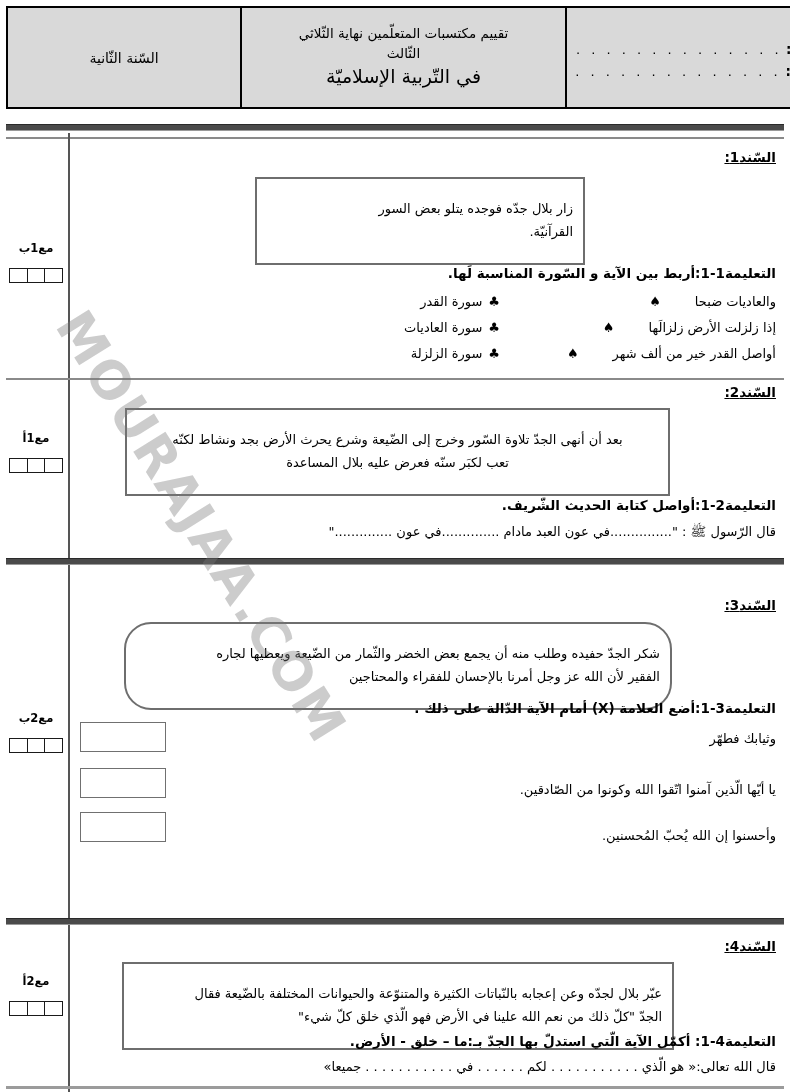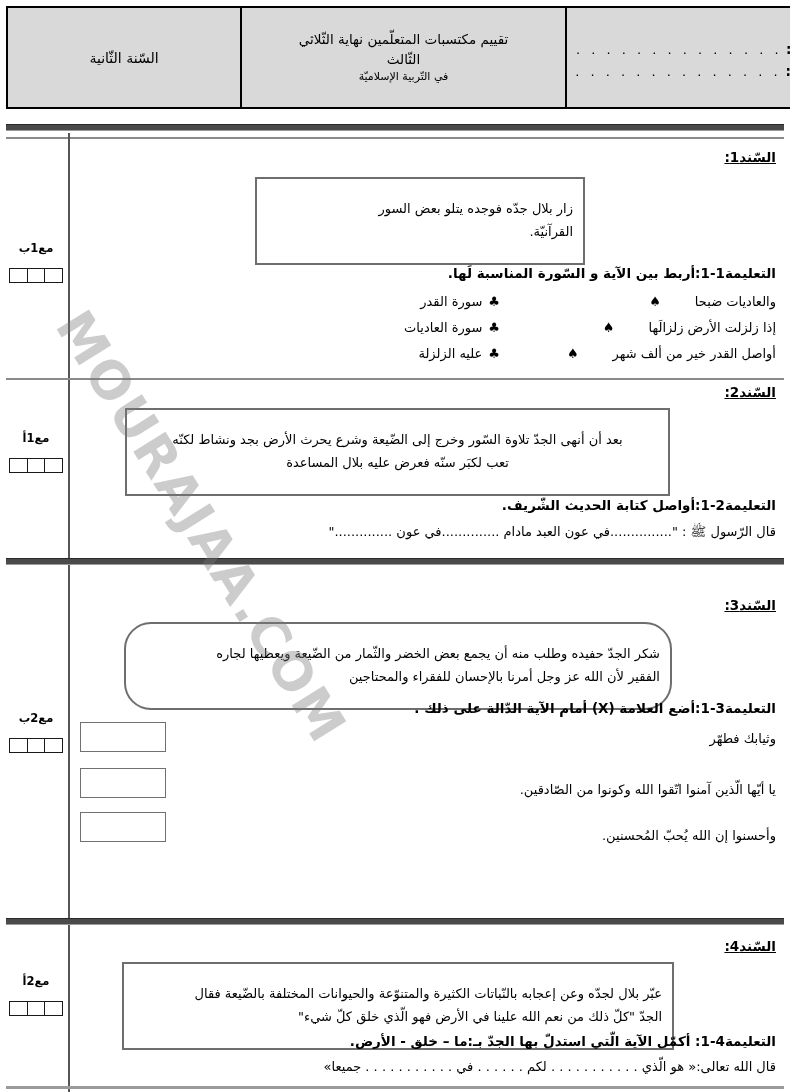--- a/index.html
+++ b/index.html
@@ -81,21 +81,21 @@
     letter-spacing: 3.5px;
     font-weight: normal;
     overflow: hidden;
     white-space: nowrap;
     padding-right: 4px;
     text-align: center;
   }
 
   .hdr-title .l1 { font-size: 13.5px; line-height: 1.45; }
   .hdr-title .l2 { font-size: 13.5px; line-height: 1.45; }
-  .hdr-title .l3 { font-size: 11px; line-height: 1.45; }
+  .hdr-title .l3 { font-size: 19px; line-height: 1.45; }
   .hdr-year .yr  { font-size: 14px; }
 
   
   .thick-rule {
     position: absolute;
     left: 6px;
     width: 778px;
     height: 5px;
     background: #4a4a4a;
     border-top: 1px solid #2a2a2a;
@@ -346,21 +346,21 @@
     <div class="match-item">
       <span class="bullet-club" style="margin-left:6px;">♣</span>
       <span>سورة القدر</span>
     </div>
     <div class="match-item">
       <span class="bullet-club" style="margin-left:6px;">♣</span>
       <span>سورة العاديات</span>
     </div>
     <div class="match-item">
       <span class="bullet-club" style="margin-left:6px;">♣</span>
-      <span>عليه الزلزلة</span>
+      <span>سورة الزلزلة</span>
     </div>
   </div>
 
   <div class="thin-rule" style="top:378px;"></div>
 
   <div class="sec-title" style="top:384px;">السّند2:</div>
 
   <div class="doc-box" style="top:408px; right:120px; width:545px;text-align:center;">
     <div>بعد أن أنهى الجدّ تلاوة السّور وخرج إلى الضّيعة وشرع يحرث الأرض بجد ونشاط لكنّه</div>
     <div>تعب لكبَر سنّه فعرض عليه بلال المساعدة</div>

